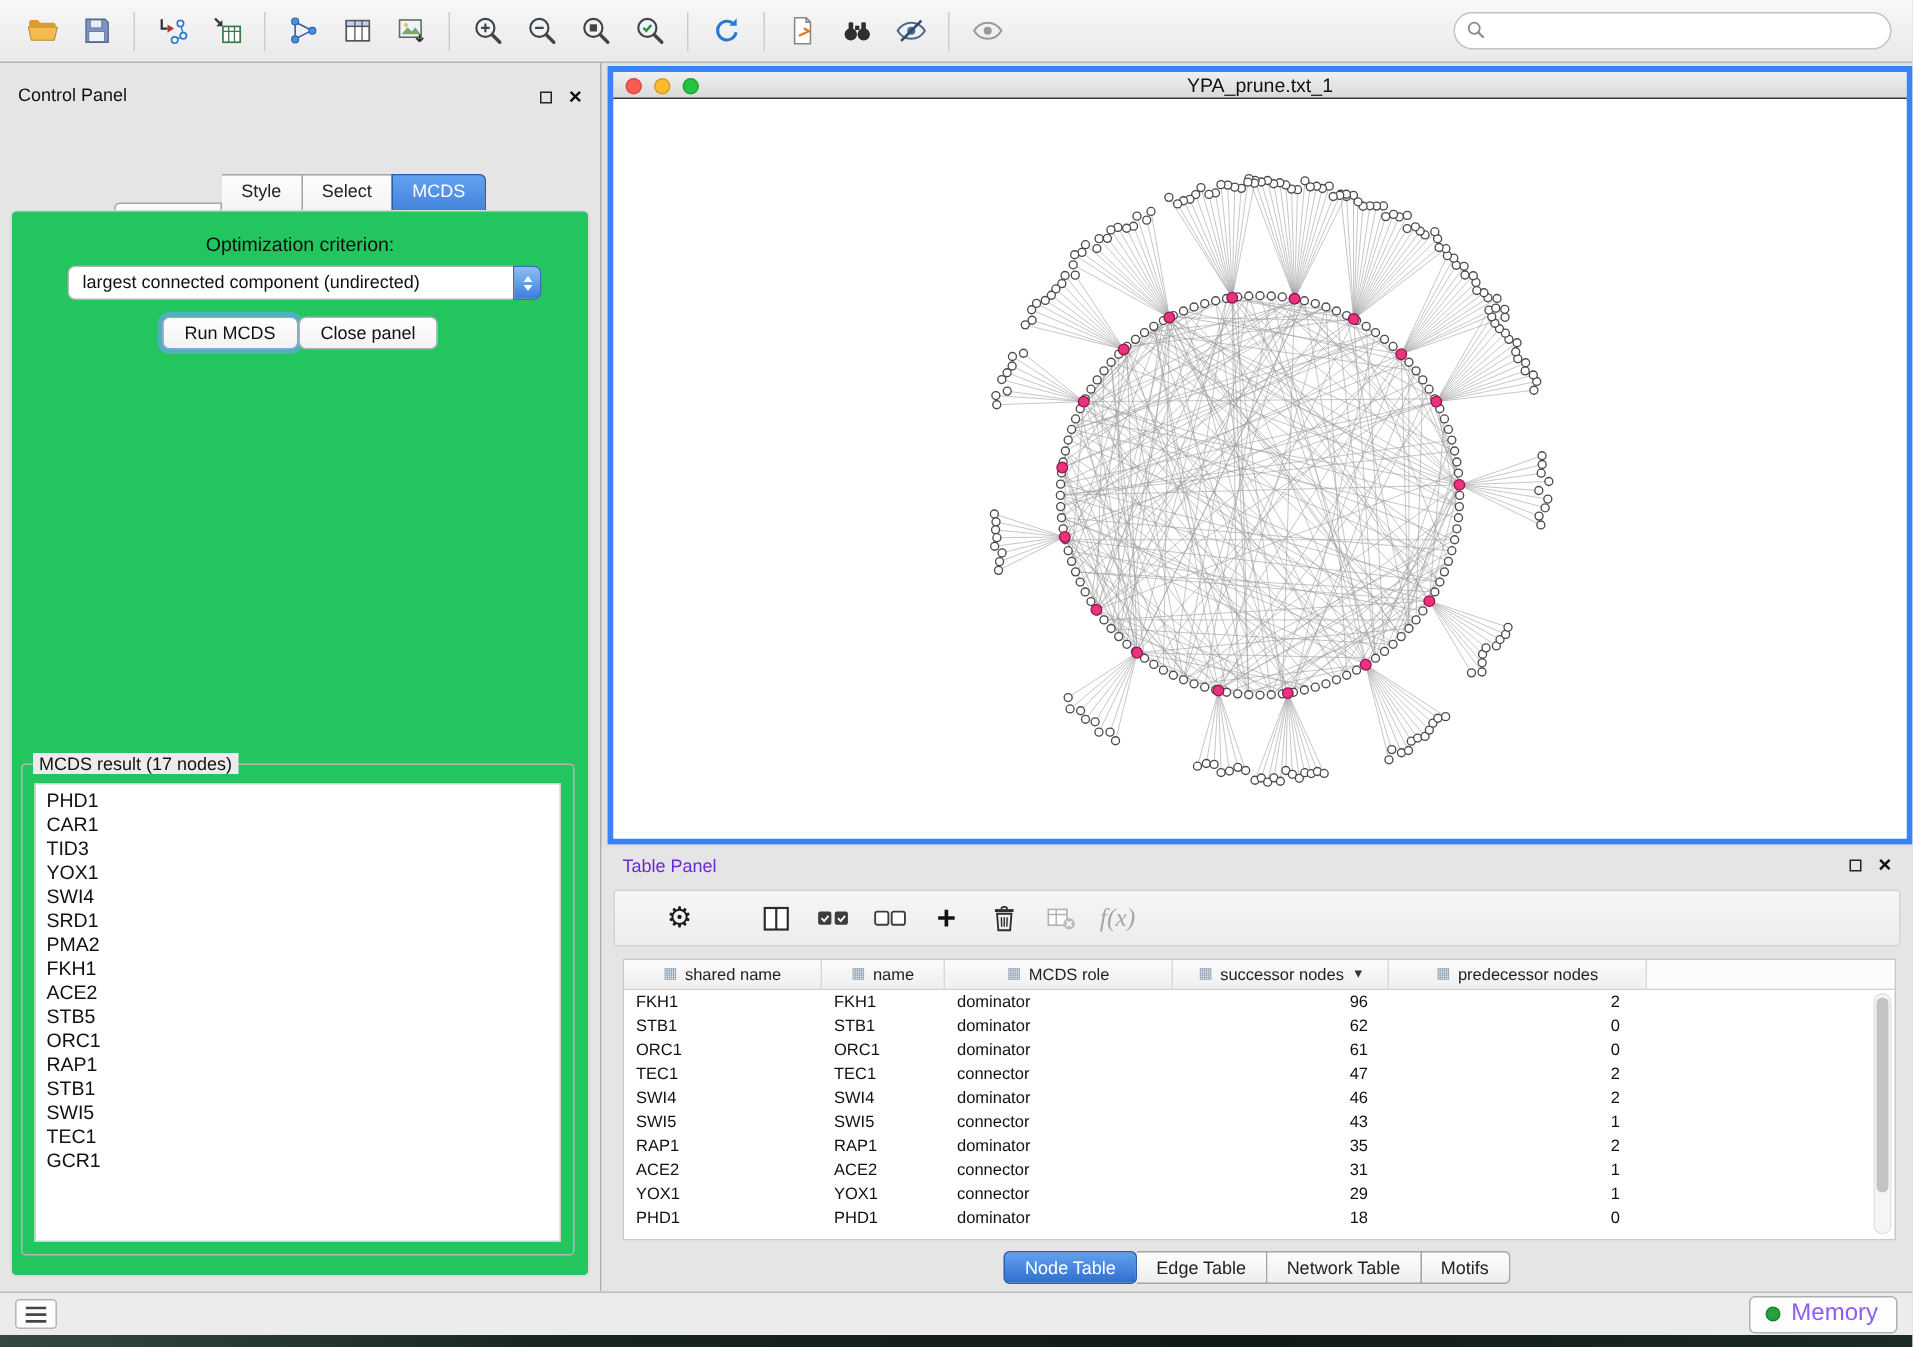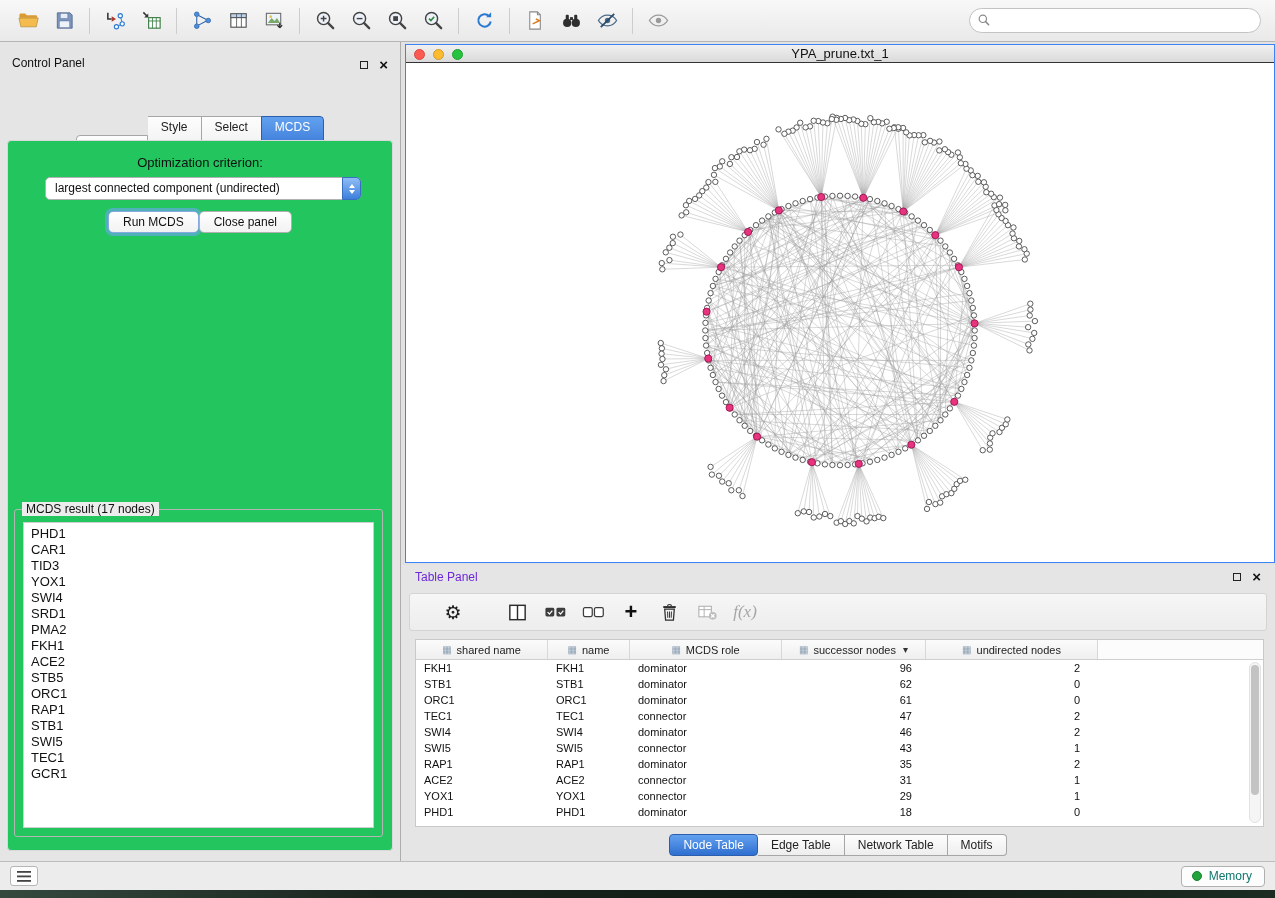--- a/index.html
+++ b/index.html
@@ -52,21 +52,21 @@
   .mcds-list { position:absolute; left:8px; right:8px; top:12px; bottom:8px; background:#fff;
     border:1px solid #cfcfcf; overflow:hidden; padding:3px 0 0 7px; }
   .mcds-item { font-size:13px; line-height:16px; color:#111; }
 
   
   .vsplitter { position:absolute; left:400px; top:42px; bottom:37px; width:1px; background:#adadad; }
   .right-region { position:absolute; left:401px; right:0; top:42px; bottom:37px; }
 
   
   .net-window { position:absolute; left:4px; right:0; top:2px; height:519px;
-    border:1px solid #3b82f6; background:#fff; }
+    border:4px solid #3b82f6; background:#fff; }
   .net-titlebar { height:18px; background:linear-gradient(#f0f0f0,#dadada);
     border-bottom:1px solid #333; position:relative; display:flex; align-items:center; justify-content:center; }
   .traffic { position:absolute; left:8px; top:3.5px; display:flex; gap:8px; }
   .tl { width:11px; height:11px; border-radius:50%; display:inline-block; }
   .tl.red { background:#fd5a52; border:1px solid #d94942; }
   .tl.yellow { background:#fdbb2f; border:1px solid #d49a25; }
   .tl.green { background:#27c33f; border:1px solid #1fa132; }
   .net-title { font-size:13px; color:#111; }
   .net-canvas { position:absolute; left:0; right:0; top:19px; bottom:0; background:#fff; }
   .net-canvas svg { width:100%; height:100%; display:block; }
@@ -110,21 +110,21 @@
   .bt.active { background:linear-gradient(#63a1ef,#2e6fd0); border-color:#2b5fae; color:#fff;
     border-radius:4px; border-left-width:1px; }
   .bt.last { border-radius:0 4px 4px 0; }
 
   
   .statusbar { position:absolute; left:0; right:0; top:861px; height:29px;
     background:#ececec; border-top:1px solid #bdbdbd; display:flex; align-items:center; padding:0 10px; }
   .menu-btn { width:28px; height:20px; background:#fdfdfd; border:1px solid #b6b6b6; border-radius:3px;
     display:flex; align-items:center; justify-content:center; }
   .memory-btn { margin-left:auto; display:flex; align-items:center; gap:7px; background:#fdfdfd;
-    border:1px solid #b0b0b0; border-radius:4px; padding:2px 12px 3px 10px; font-size:12px; color:#0f766e;justify-content:space-between; }
+    border:1px solid #b0b0b0; border-radius:4px; padding:2px 12px 3px 10px; font-size:16px; color:#8b5cf6;justify-content:space-between; }
   .green-dot { width:10px; height:10px; border-radius:50%; background:#23a33b; border:1px solid #1b8030; }
   .wallpaper { position:absolute; left:0; right:0; top:890px; height:8px;
     background:linear-gradient(90deg,#35493f,#18251e 30%,#101a14 65%,#1c2c23); }
 </style>
 </head>
 <body>
 
 <div class="toolbar">
   <div class="tbtn">
     <svg class="ic" viewBox="0 0 24 24">
@@ -1143,21 +1143,21 @@
           <span class="hgrid">▦</span>
           <span>MCDS role</span>
         </div>
         <div class="th c3">
           <span class="hgrid">▦</span>
           <span>successor nodes</span>
           <span class="hcaret">▾</span>
         </div>
         <div class="th c4">
           <span class="hgrid">▦</span>
-          <span>undirected nodes</span>
+          <span>predecessor nodes</span>
         </div>
         <div class="th cfill"></div>
       </div>
       <div id="table-body">
           <div class="trow">
     <div class="tc c0">FKH1</div>
     <div class="tc c1">FKH1</div>
     <div class="tc c2">dominator</div>
     <div class="tc c3 num">96</div>
     <div class="tc c4 num">2</div>

